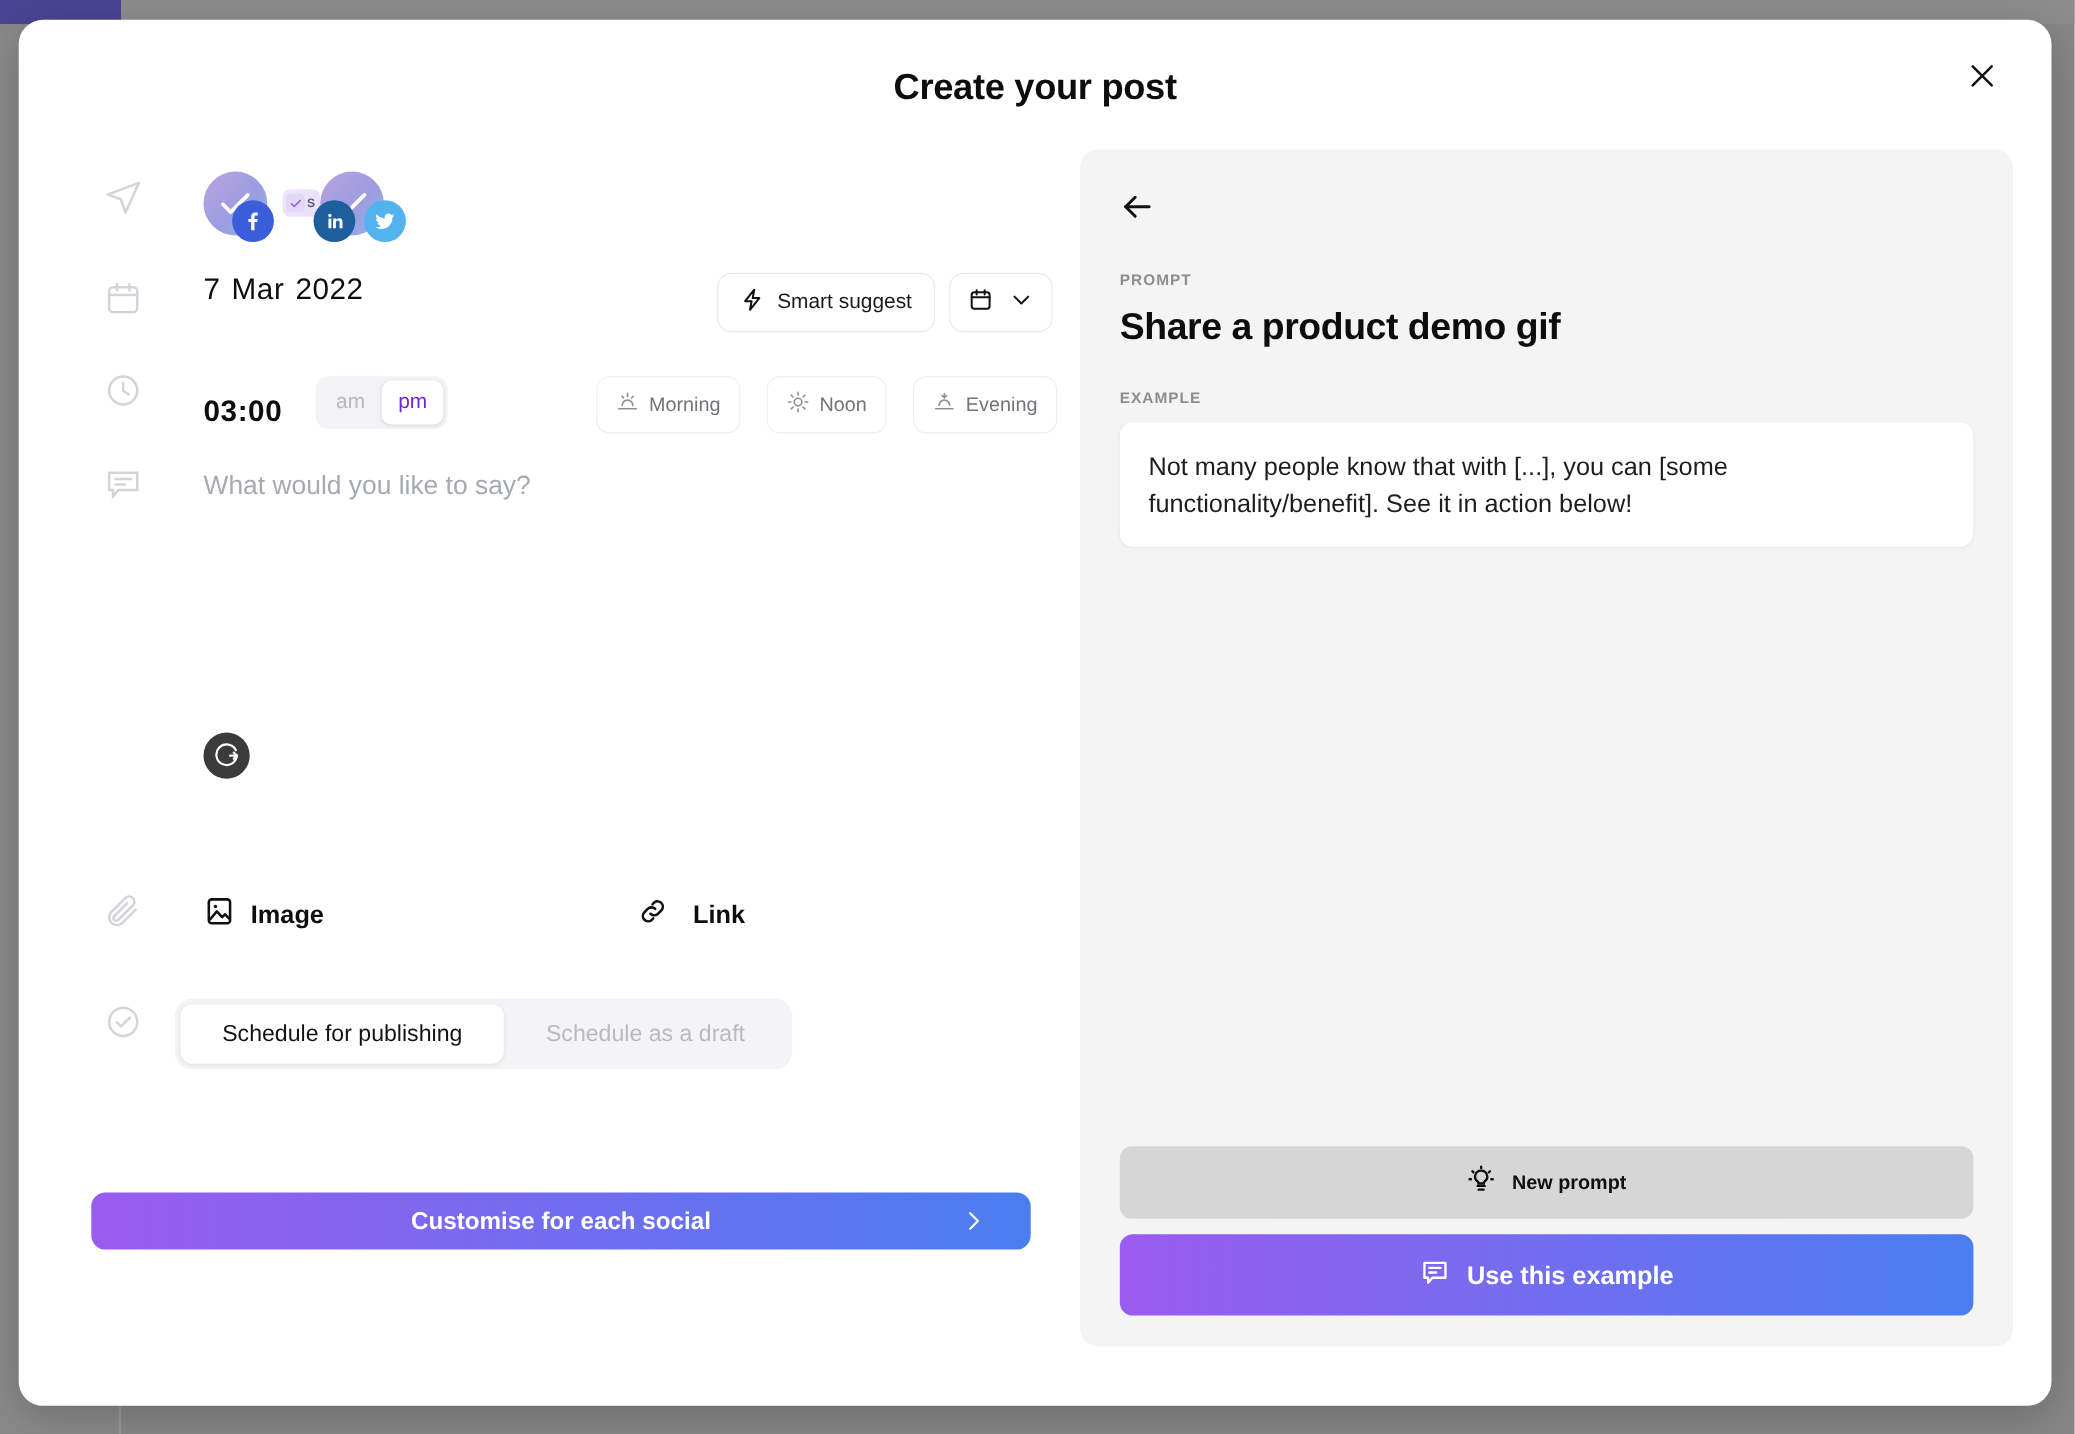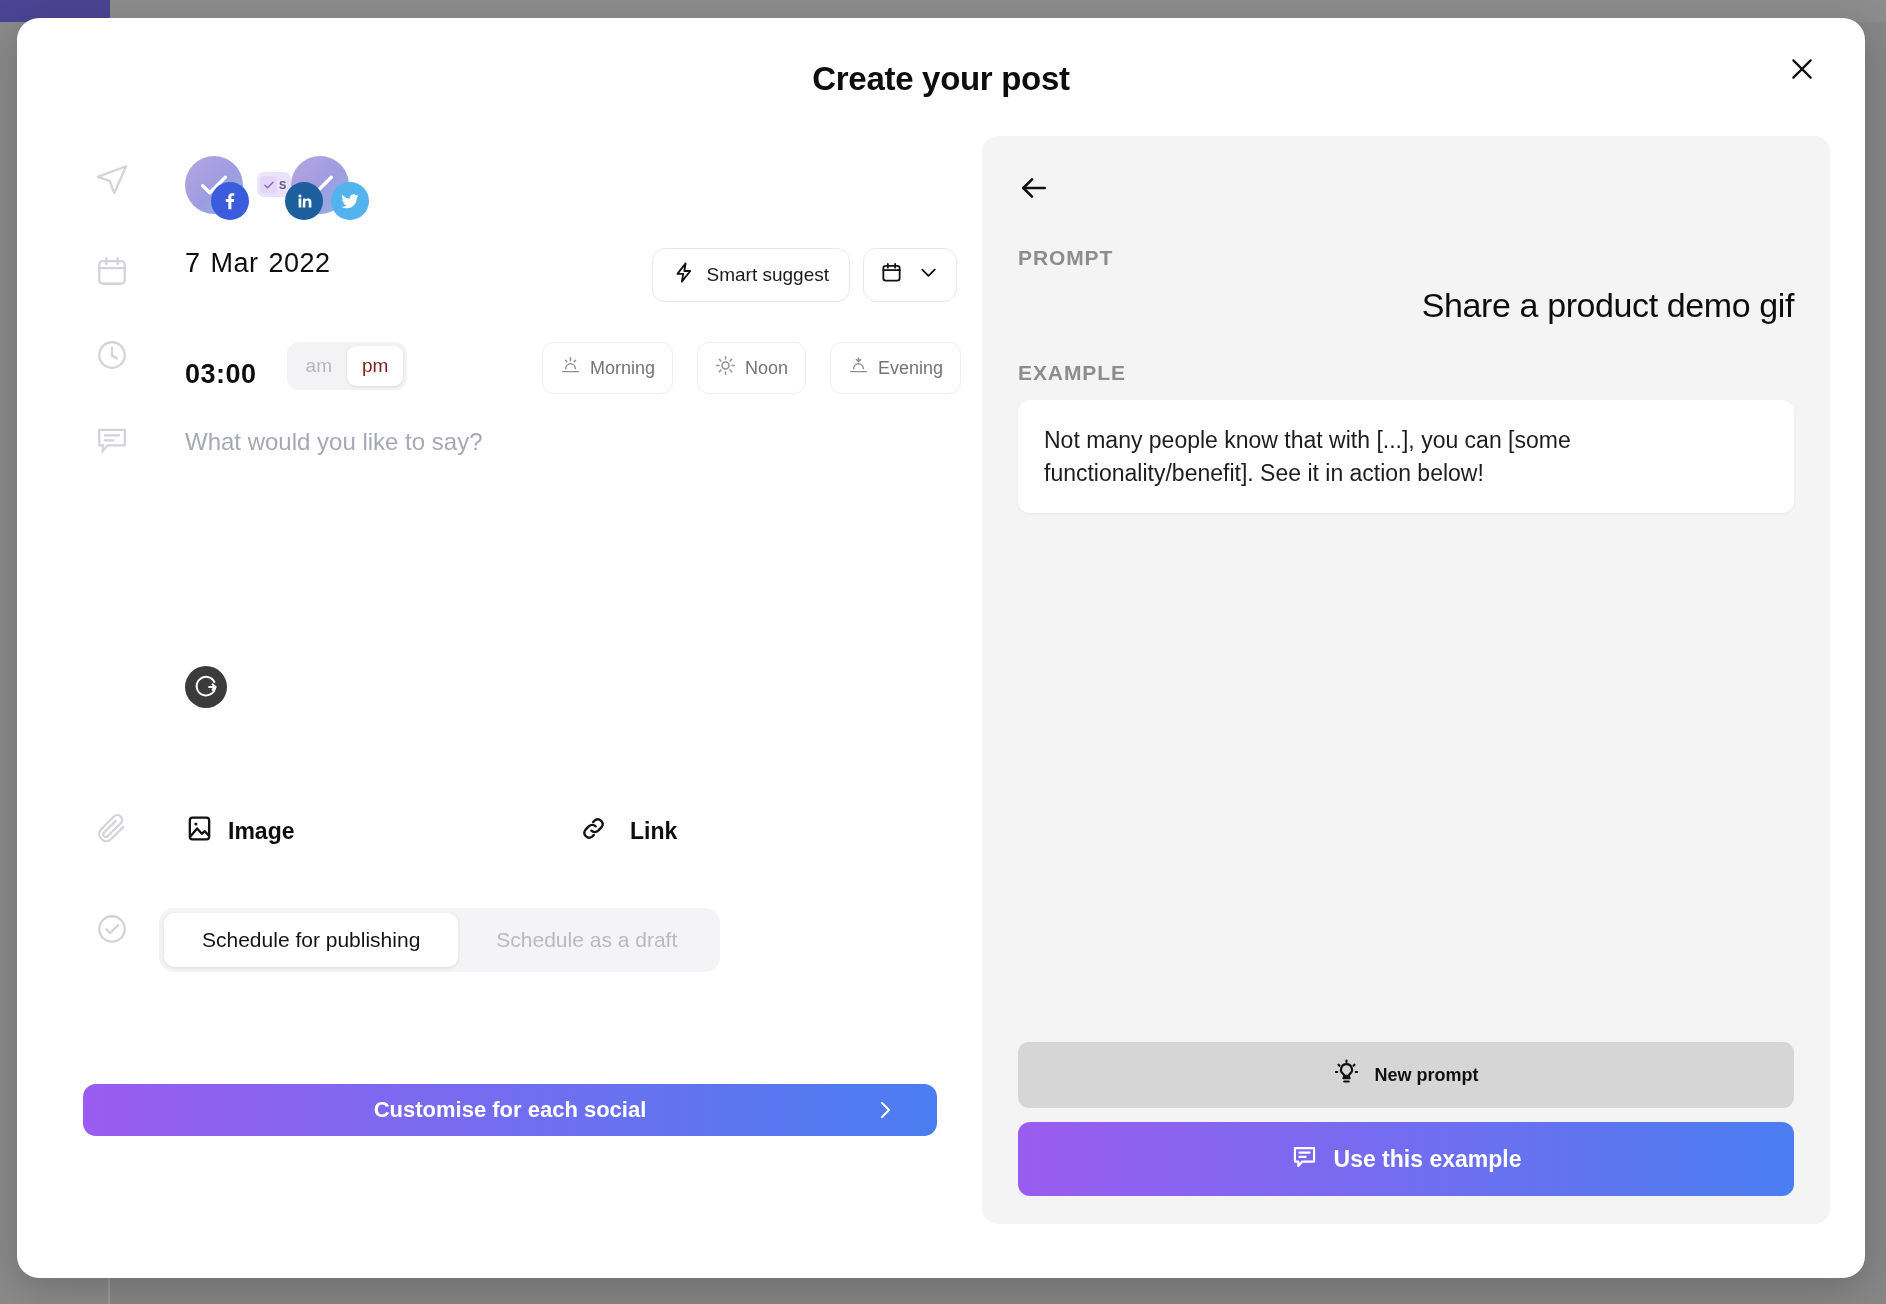--- a/index.html
+++ b/index.html
@@ -115,21 +115,21 @@
   .time-val { font-size: 27px; font-weight: 600; color: #0d0d0d; letter-spacing: .5px; }
   .ampm {
     margin-left: 30px; display: flex; align-items: center;
     background: #f3f3f5; border-radius: 12px; padding: 4px; height: 48px;
   }
   .ampm span {
     display: flex; align-items: center; justify-content: center;
     height: 40px; padding: 0 15px; border-radius: 9px;
     font-size: 19px; color: #b6b8bd; cursor: pointer;
   }
-  .ampm span.active { background: #fff; color: #7f1d1d; box-shadow: 0 1px 3px rgba(0,0,0,.10); }
+  .ampm span.active { background: #fff; color: #6d28d9; box-shadow: 0 1px 3px rgba(0,0,0,.10); }
   .daychips { position: absolute; left: 345px; top: 0; display: flex; gap: 12px; }
   .daychip {
     height: 52px; border: 1.6px solid #eeeef0; border-radius: 12px;
     background: #fff; display: flex; align-items: center; gap: 9px;
     padding: 0 17px; cursor: pointer; font-size: 18px; color: #72747b; margin-left: 12px;
   }
   .daychip svg { width: 21px; height: 21px; }
 
   
   .composer { top: 292px; left: 168px; right: 60px; }
@@ -186,26 +186,26 @@
     background: #f4f4f4; border-radius: 16px;
     padding: 30px 36px;
   }
   .back-btn {
     width: 44px; height: 44px; display: flex; align-items: center;
     background: none; border: 0; cursor: pointer; padding: 0;
   }
   .back-btn svg { width: 32px; height: 32px; }
   .label-cap {
     margin-top: 36px;
-    font-size: 21px; font-weight: 700; letter-spacing: .9px;
+    font-size: 14px; font-weight: 700; letter-spacing: .9px;
     color: #8d8d8d;
   }
   .prompt-title {
     margin-top: 16px;
-    font-size: 34px; font-weight: 400; letter-spacing: -.4px; color: #0d0d0d; text-align: right;
+    font-size: 34px; font-weight: 700; letter-spacing: -.4px; color: #0d0d0d;
   }
   .example-box {
     margin-top: 15px; background: #fff; border-radius: 12px;
     padding: 24px 26px; font-size: 23px; line-height: 1.42; color: #1d1d1d;
     box-shadow: 0 1px 3px rgba(0,0,0,.05);
   }
   .panel-actions {
     position: absolute; left: 36px; right: 36px; bottom: 28px;
   }
   .btn-secondary {

